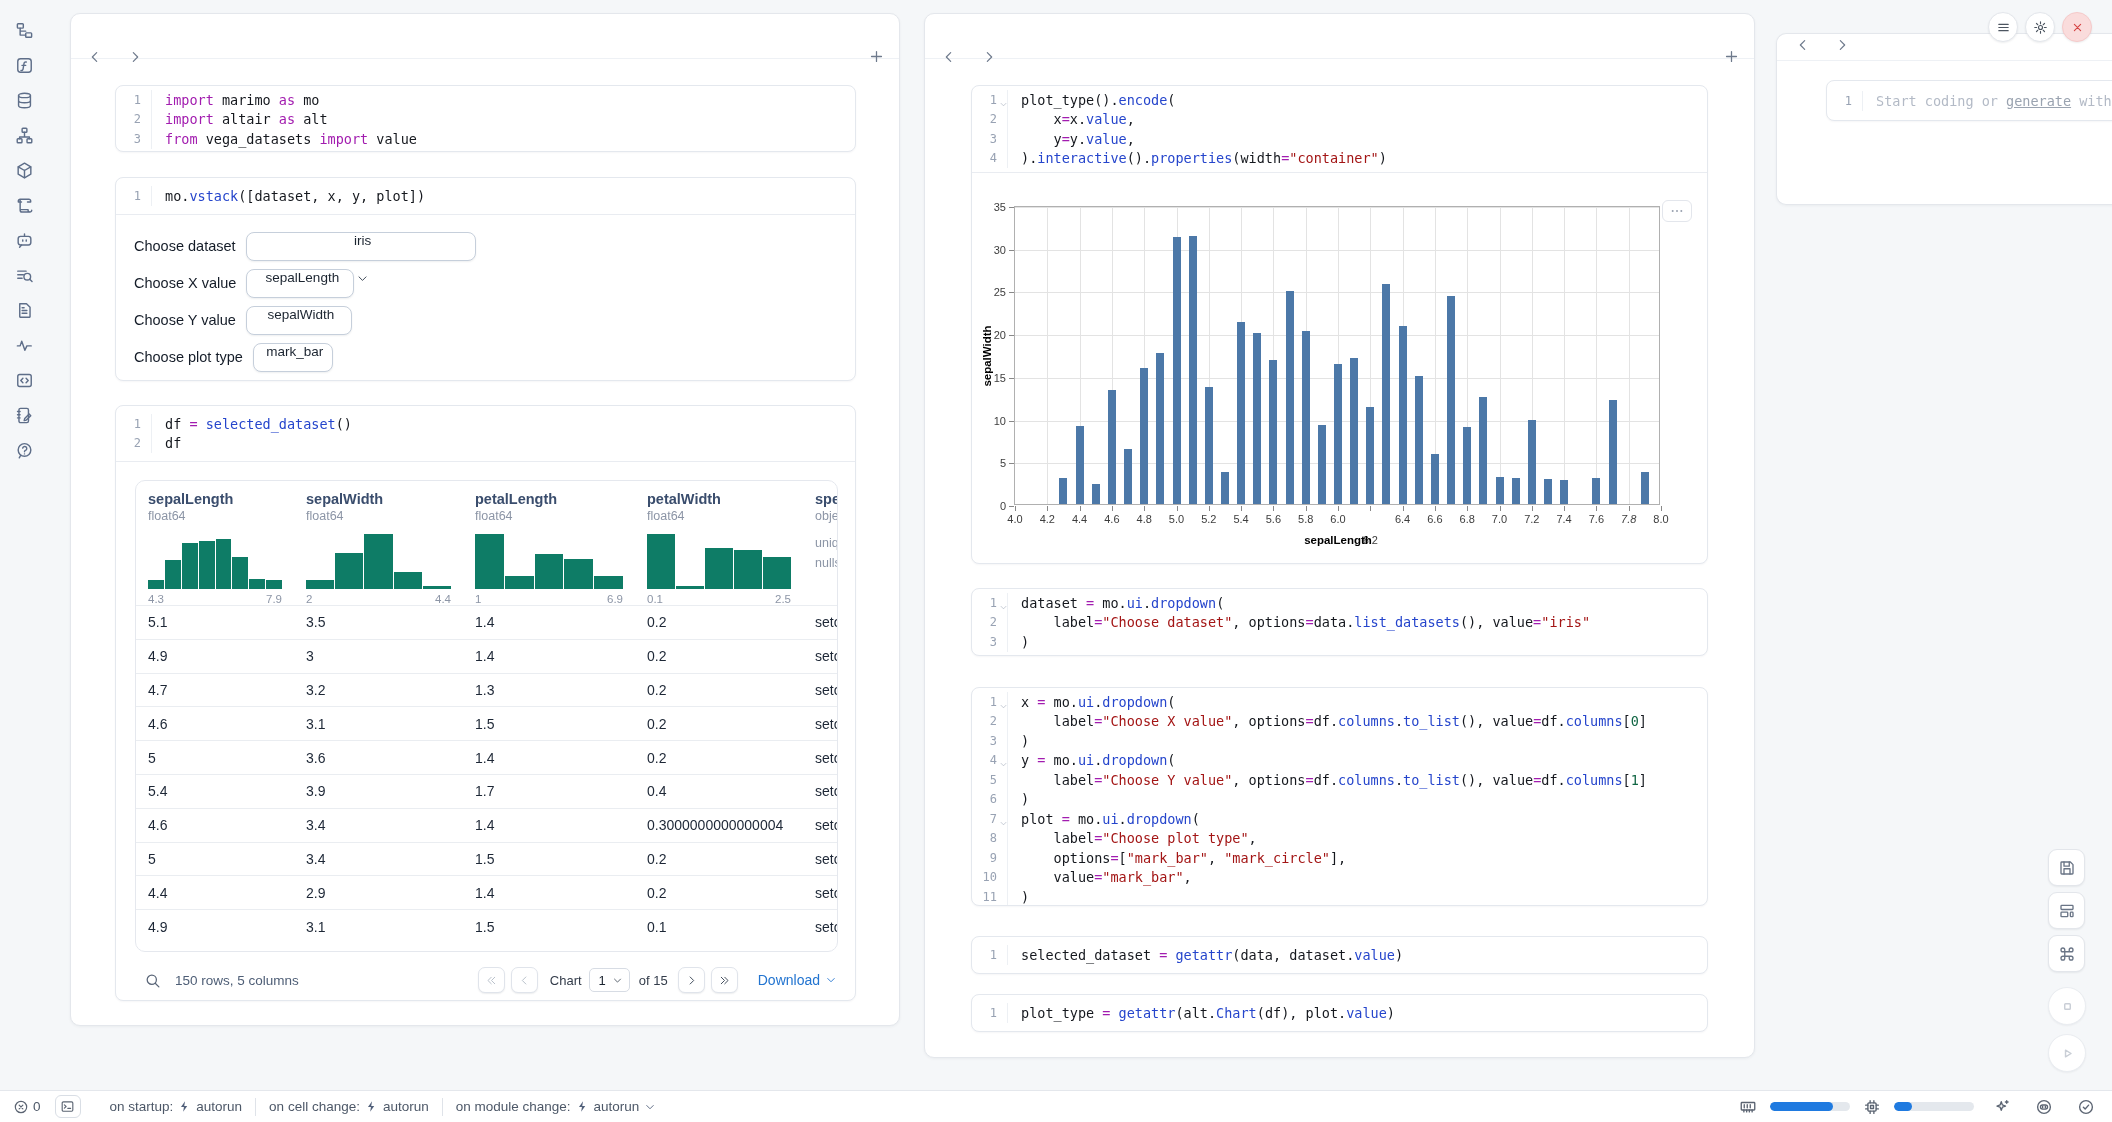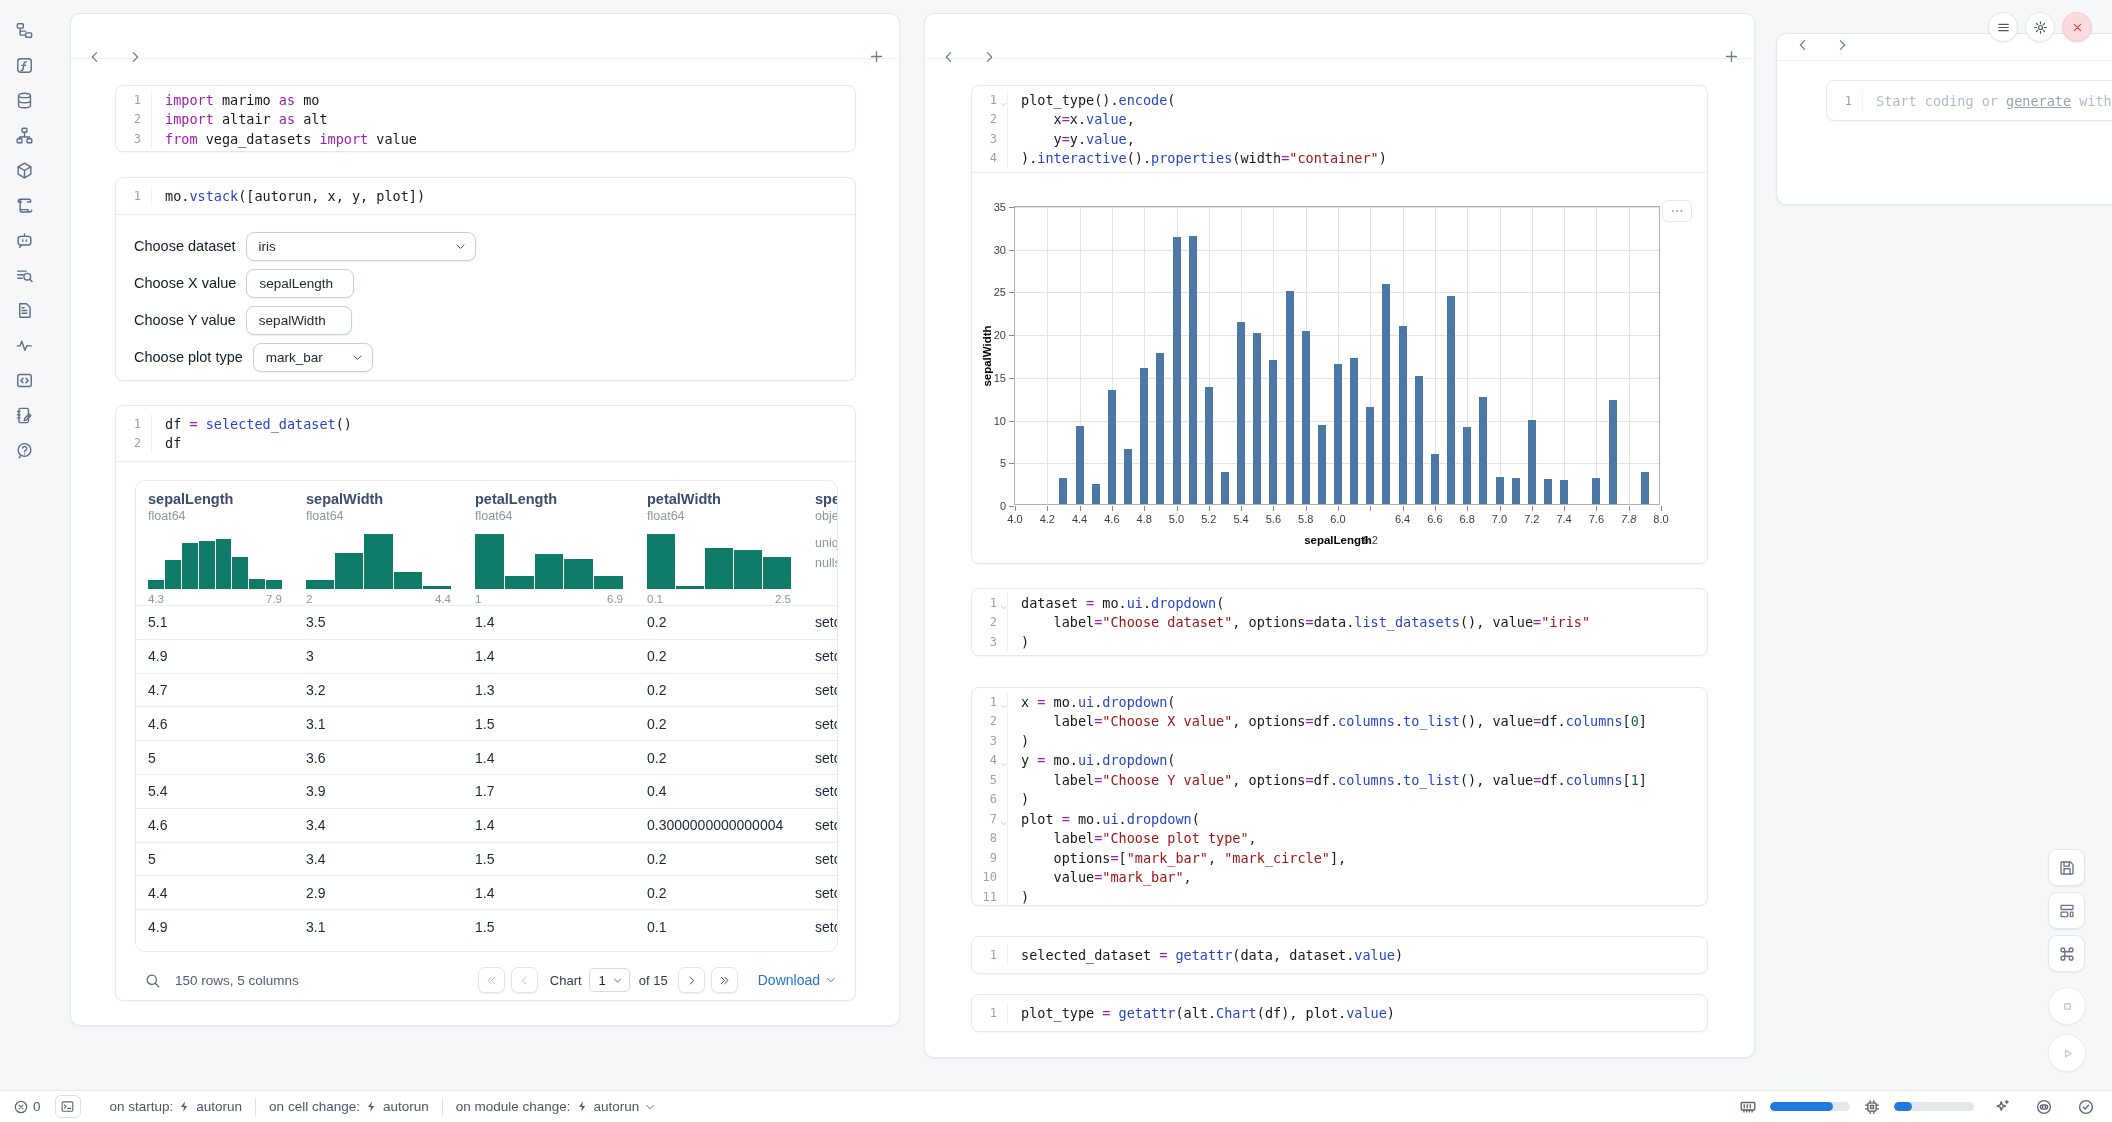--- a/index.html
+++ b/index.html
@@ -48,21 +48,21 @@
   #cell-plottype{ left:46px; top:980px; width:737px; height:38px; }
 
   #cell-new { left:49px; top:46px; width:330px; height:41px; }
   .placeholder { color:#b3bac6; }
   .gen-link { text-decoration:underline; color:#9aa3b0; cursor:pointer; }
 
   
   #vstack-controls { padding:17px 0 0 18px; }
   .ctl-row { display:flex; align-items:center; height:29px; margin-bottom:8px; }
   .ctl-label { font-size:14.5px; color:#141c28; margin-right:10px; }
-  .ctl-select { display:inline-flex; align-items:center; justify-content:space-between; gap:24px; height:29px; border:1px solid #c6cfdb; border-radius:8px; background:#fff; padding:0 8px 0 12px; font-size:13.5px; color:#1b2430; box-shadow:0 1px 2px rgba(16,24,40,.07); cursor:pointer; }
+  .ctl-select { display:inline-flex; align-items:center; justify-content:space-between; gap:24px; height:29px; border:1px solid #c6cfdb; border-radius:8px; background:#fff; padding:0 8px 0 12px; font-size:13.5px; color:#1b2430; box-shadow:0 1px 2px rgba(16,24,40,.07); cursor:pointer;flex-direction:column; }
   .ctl-select .icon { width:13px; height:13px; color:#3c4654; }
 
   
   #df-table { position:relative; margin:18px 0 0 19px; width:703px; height:472px; border:1px solid #e5e8ee; border-radius:10px; overflow:hidden; background:#fff; }
   .t-head, .t-row { display:grid; grid-template-columns:158px 169px 172px 168px 1fr; }
   .t-col { padding:10px 12px 0 12px; overflow:hidden; }
   .col-name { font-weight:bold; font-size:14.5px; color:#3a4d6d; white-space:nowrap; }
   .col-type { font-size:12.5px; color:#8c95a6; margin-top:2px; white-space:nowrap; }
   .hist { margin-top:8px; height:58px; display:flex; align-items:flex-end; gap:1px; }
   .hist-bar { flex:1; background:#0e7c66; }
@@ -274,21 +274,21 @@
         <div class="cline">
           <span class="gut">3</span>
           <span class="src"><span class="tk-kw">from</span><span class="tk-pl"> vega_datasets </span><span class="tk-kw">import</span><span class="tk-pl"> value</span></span>
         </div>
       </div>
   </div>
   <div class="cell" id="cell-vstack">
     <div class="code-block pad8">
         <div class="cline">
           <span class="gut">1</span>
-          <span class="src"><span class="tk-pl">mo.</span><span class="tk-fn">vstack</span><span class="tk-pl">([autorun, x, y, plot])</span></span>
+          <span class="src"><span class="tk-pl">mo.</span><span class="tk-fn">vstack</span><span class="tk-pl">([dataset, x, y, plot])</span></span>
         </div>
       </div>
     <div class="cell-output">
       <div id="vstack-controls">
           <div class="ctl-row">
             <span class="ctl-label">Choose dataset</span>
             <span class="ctl-select" style="width: 230px;">
               <span>iris</span>
               <span class="icon">
                 <svg viewBox="0 0 24 24" fill="none" stroke="currentColor" stroke-width="1.8" stroke-linecap="round" stroke-linejoin="round">
@@ -314,21 +314,21 @@
               <span>sepalWidth</span>
               <span class="icon">
                 <svg viewBox="0 0 24 24" fill="none" stroke="currentColor" stroke-width="1.8" stroke-linecap="round" stroke-linejoin="round">
                   <path d="M5.5 9l6.5 6.5L18.5 9"></path>
                 </svg>
               </span>
             </span>
           </div>
           <div class="ctl-row">
             <span class="ctl-label">Choose plot type</span>
-            <span class="ctl-select" style="width: 120px;">
+            <span class="ctl-select" style="width: 80px;">
               <span>mark_bar</span>
               <span class="icon">
                 <svg viewBox="0 0 24 24" fill="none" stroke="currentColor" stroke-width="1.8" stroke-linecap="round" stroke-linejoin="round">
                   <path d="M5.5 9l6.5 6.5L18.5 9"></path>
                 </svg>
               </span>
             </span>
           </div>
         </div>
     </div>

